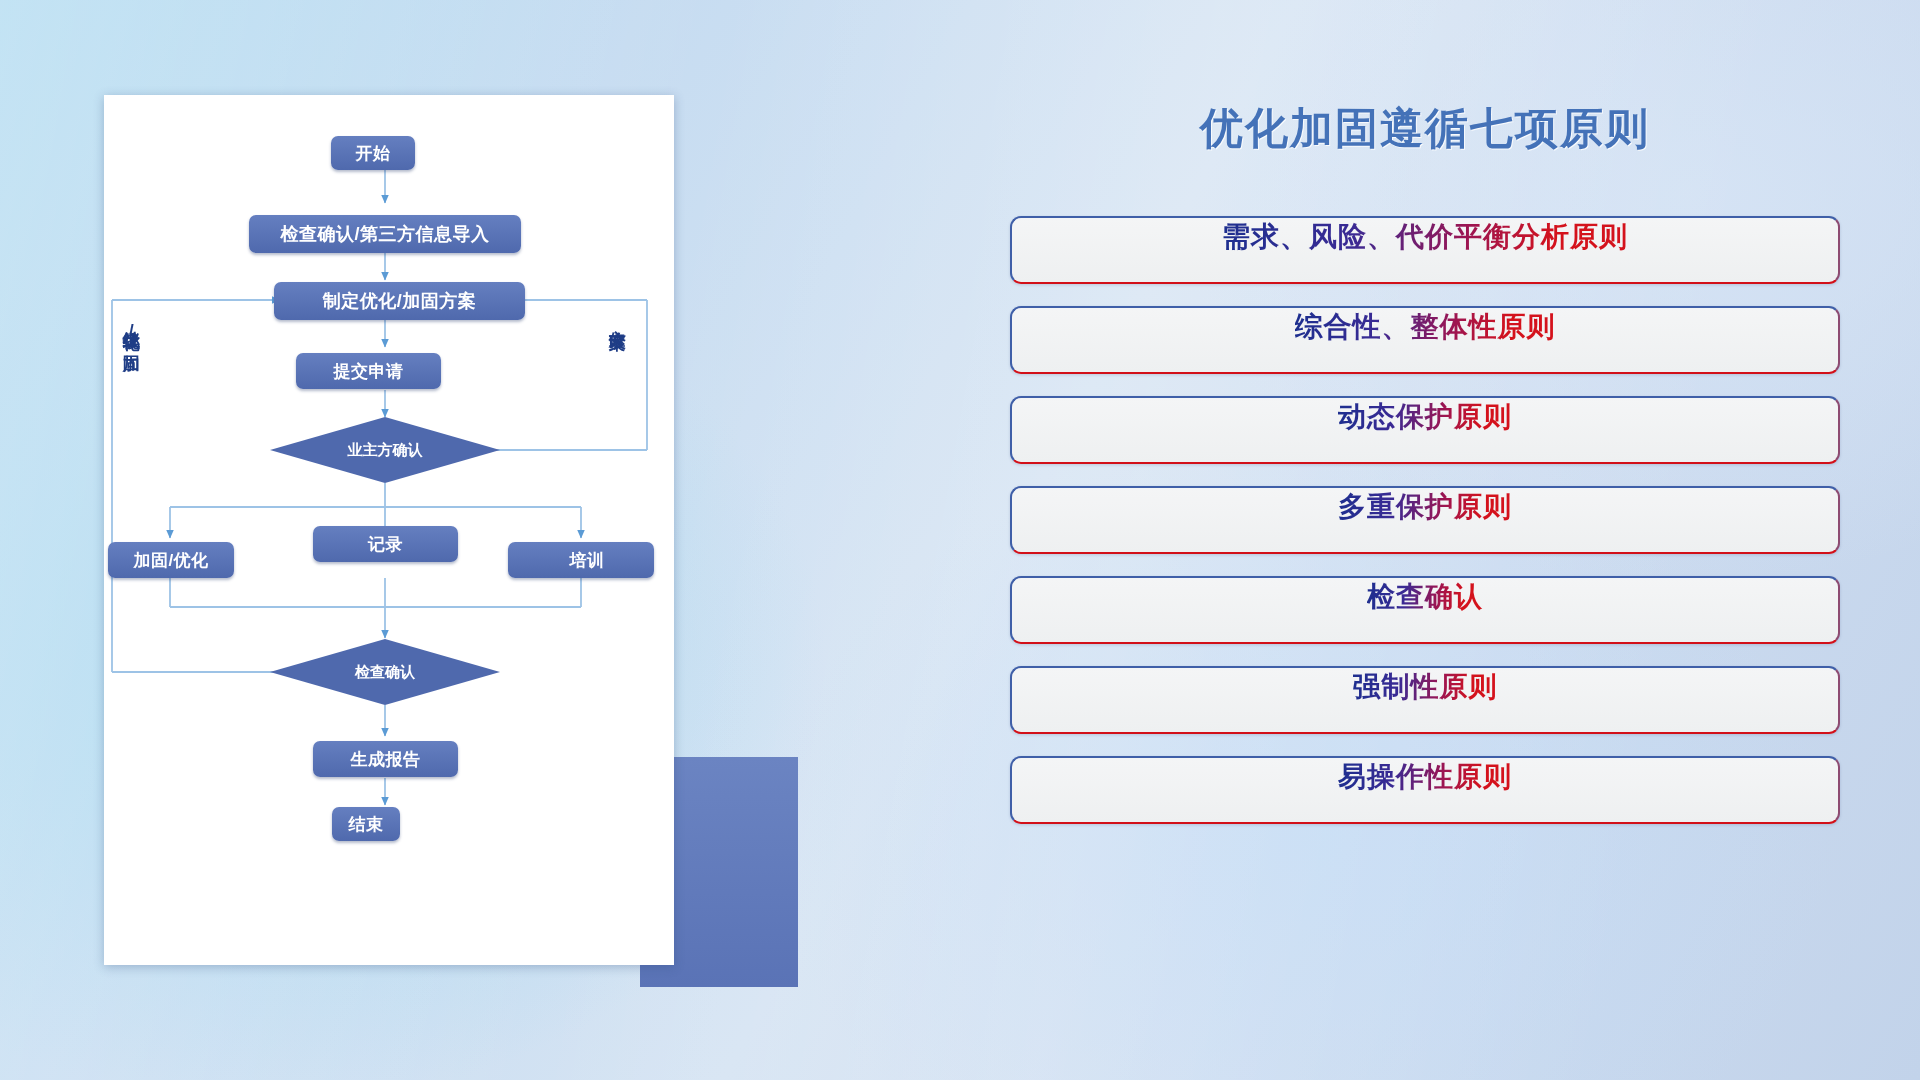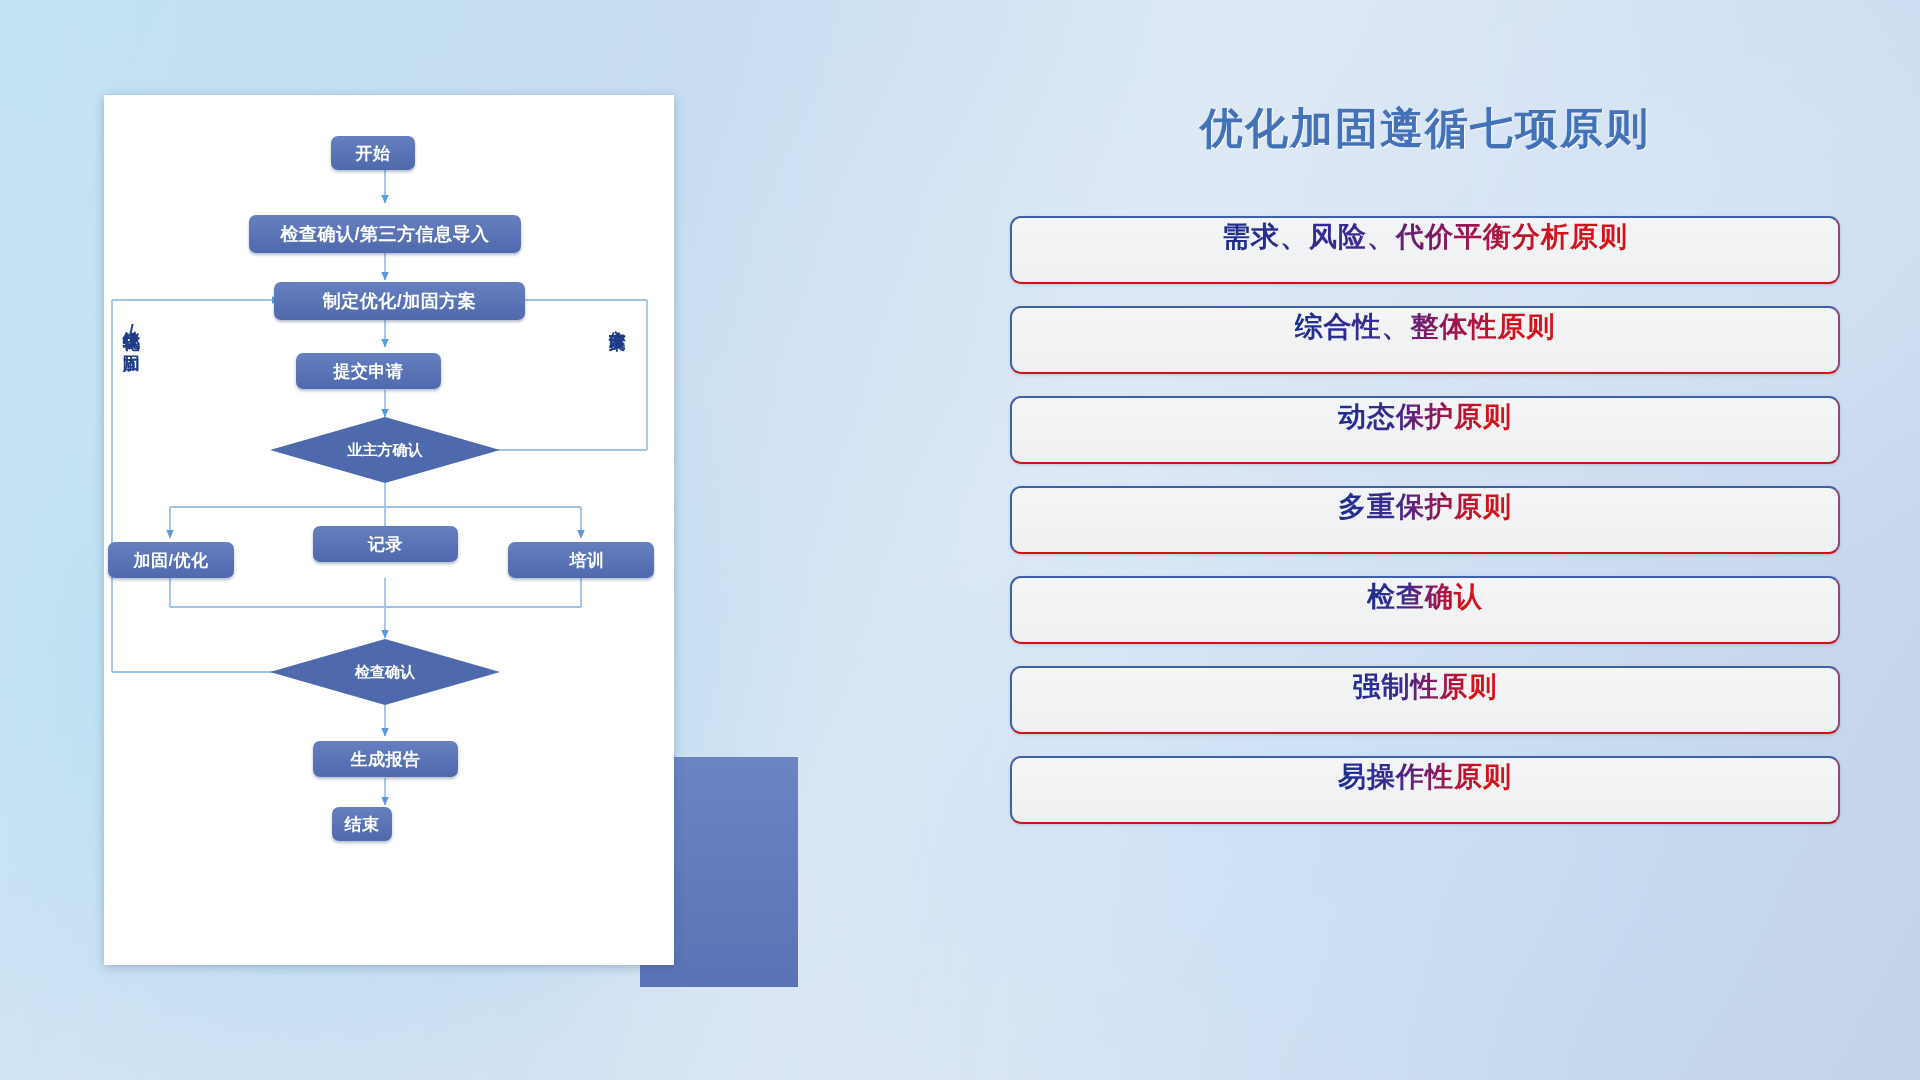--- a/index.html
+++ b/index.html
@@ -173,21 +173,21 @@
   </div>
 
   <div class="diamond" style="left:166px; top:544px; width:230px; height:66px; font-size:15px;">
     <span>检查确认</span>
   </div>
 
   <div class="node" style="left:209px; top:646px; width:145px; height:36px; font-size:17px;">
     <span>生成报告</span>
   </div>
 
-  <div class="node" style="left:228px; top:712px; width:60px; height:34px; font-size:17px;">
+  <div class="node" style="left:228px; top:712px; width:68px; height:34px; font-size:17px;">
     <span>结束</span>
   </div>
 
   <div class="vlabel" style="left:18px; top:222px; height:130px;">继续优化/加固</div>
 
   <div class="vlabel" style="left:504px; top:222px; height:100px;">方案修改</div>
 </div>
 
 <div id="right-panel">
 

